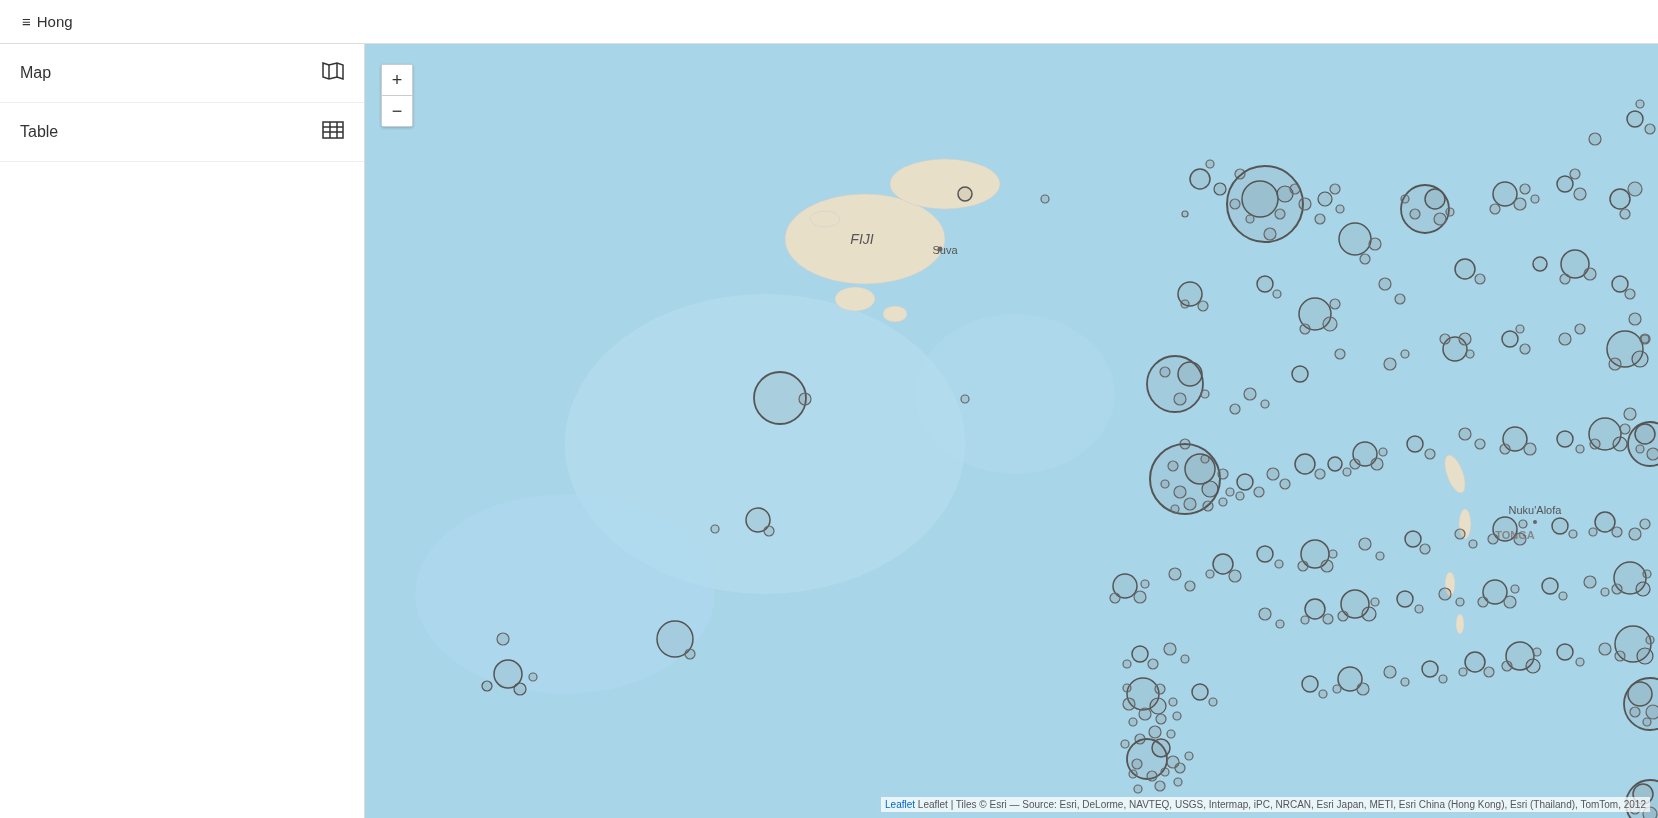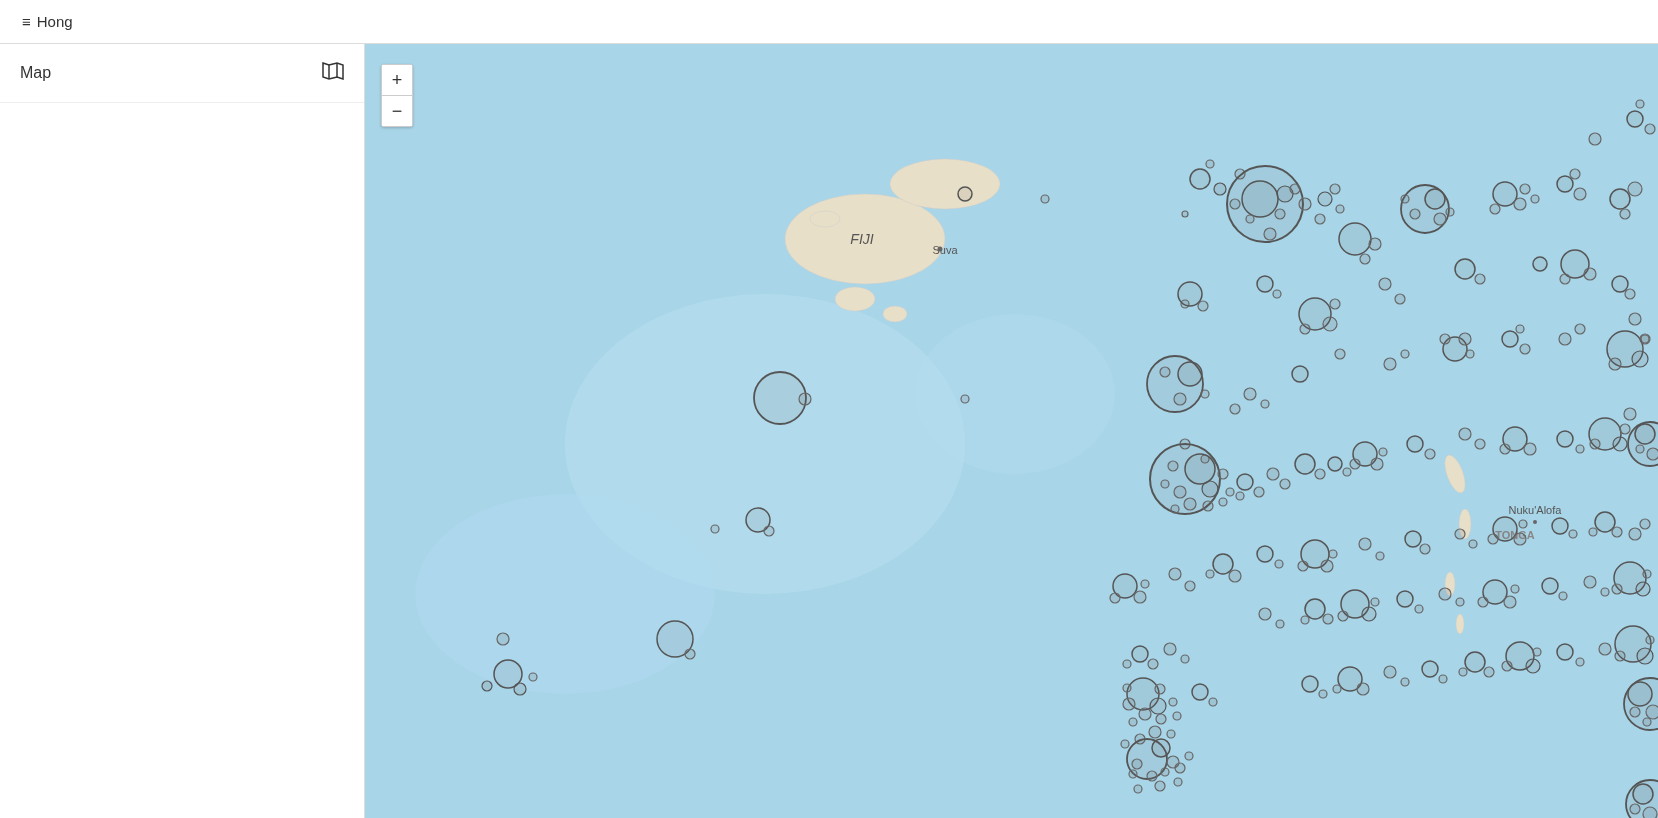--- a/index.html
+++ b/index.html
@@ -128,20 +128,32 @@
 <div id="main-content">
 
   <div id="sidebar">
     <div class="sidebar-item">
       <span>Map</span>
       <span>
         <svg width="22" height="18" viewBox="0 0 22 18" fill="none" xmlns="http://www.w3.org/2000/svg">
           <polygon points="1,1 7,3 15,1 21,3 21,17 15,15 7,17 1,15" stroke="#333" stroke-width="1.5" fill="none"></polygon>
           <line x1="7" y1="3" x2="7" y2="17" stroke="#333" stroke-width="1.5"></line>
           <line x1="15" y1="1" x2="15" y2="15" stroke="#333" stroke-width="1.5"></line>
+        </svg>
+      </span>
+    </div>
+    <div class="sidebar-item">
+      <span>Table</span>
+      <span>
+        <svg width="22" height="18" viewBox="0 0 22 18" fill="none" xmlns="http://www.w3.org/2000/svg">
+          <rect x="1" y="1" width="20" height="16" stroke="#333" stroke-width="1.5" fill="none"></rect>
+          <line x1="1" y1="6" x2="21" y2="6" stroke="#333" stroke-width="1.5"></line>
+          <line x1="1" y1="11" x2="21" y2="11" stroke="#333" stroke-width="1.5"></line>
+          <line x1="8" y1="1" x2="8" y2="17" stroke="#333" stroke-width="1.5"></line>
+          <line x1="15" y1="1" x2="15" y2="17" stroke="#333" stroke-width="1.5"></line>
         </svg>
       </span>
     </div>
   </div>
 
   <div id="map-container">
 
     <svg id="map-svg" viewBox="0 0 1293 774" preserveAspectRatio="xMidYMid slice" xmlns="http://www.w3.org/2000/svg">
 
       <rect width="1293" height="774" fill="#a8d5e8"></rect>
@@ -526,15 +538,19 @@
       <circle cx="1285" cy="770" r="7" fill="rgba(100,100,100,0.15)" stroke="#666" stroke-width="1.2"></circle>
       <circle cx="1270" cy="765" r="5" fill="rgba(100,100,100,0.15)" stroke="#666" stroke-width="1.2"></circle>
     </svg>
 
     <div id="zoom-controls">
       <button class="zoom-btn">+</button>
       <div class="zoom-divider"></div>
       <button class="zoom-btn">−</button>
     </div>
 
+    <div id="attribution">
+      <a href="#">Leaflet</a>
+      <span>Leaflet | Tiles © Esri — Source: Esri, DeLorme, NAVTEQ, USGS, Intermap, iPC, NRCAN, Esri Japan, METI, Esri China (Hong Kong), Esri (Thailand), TomTom, 2012</span>
+    </div>
   </div>
 
 </div>
 
 </body></html>

